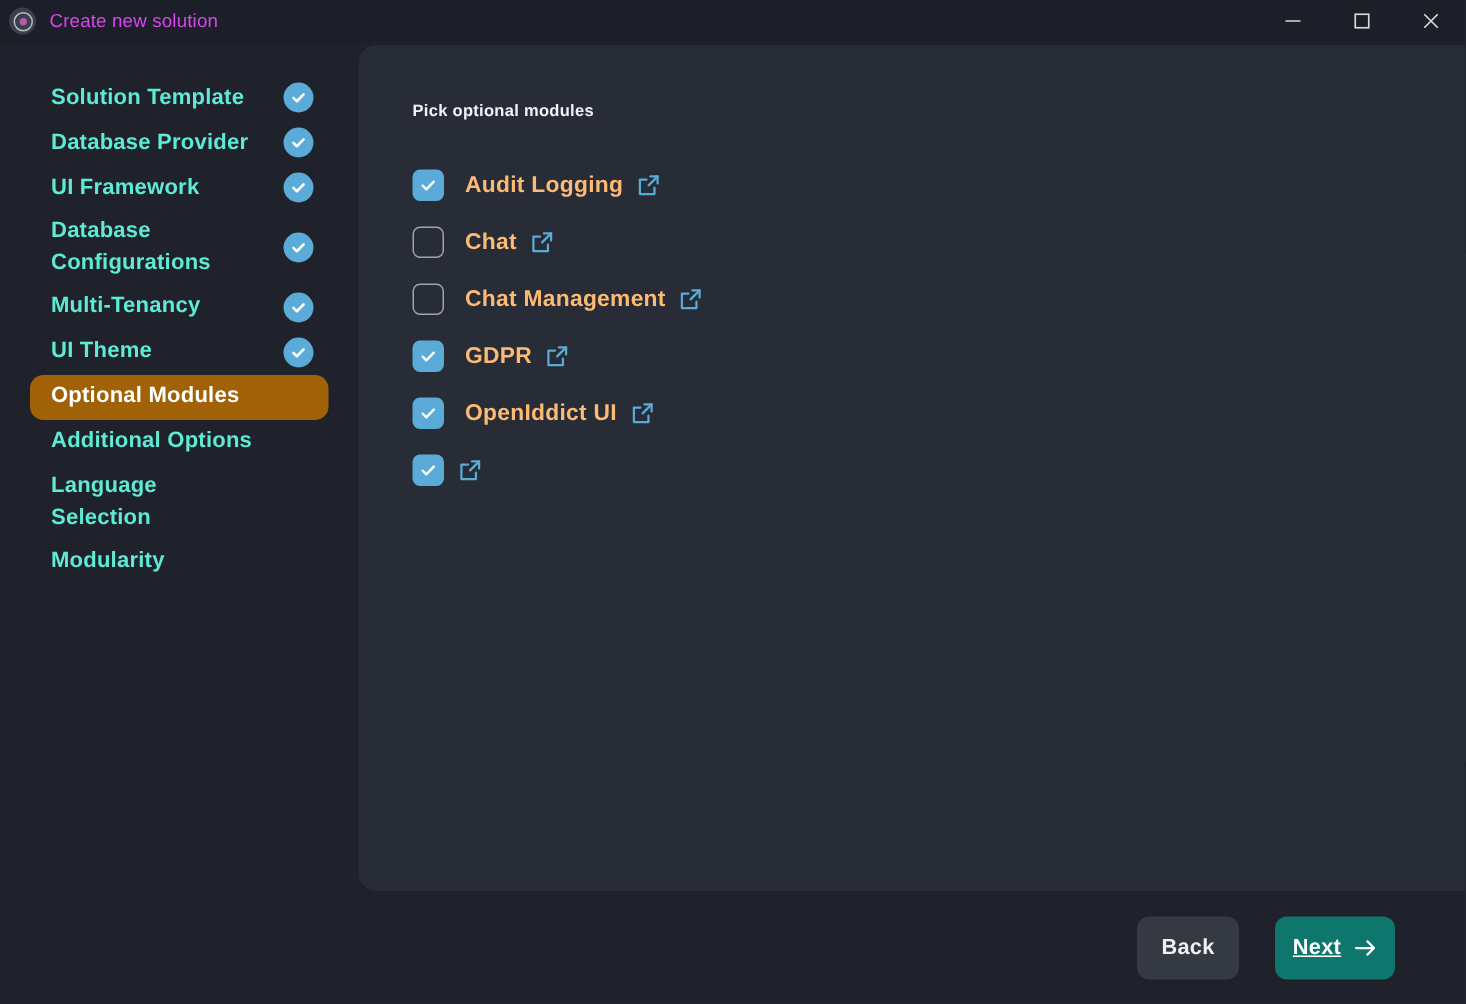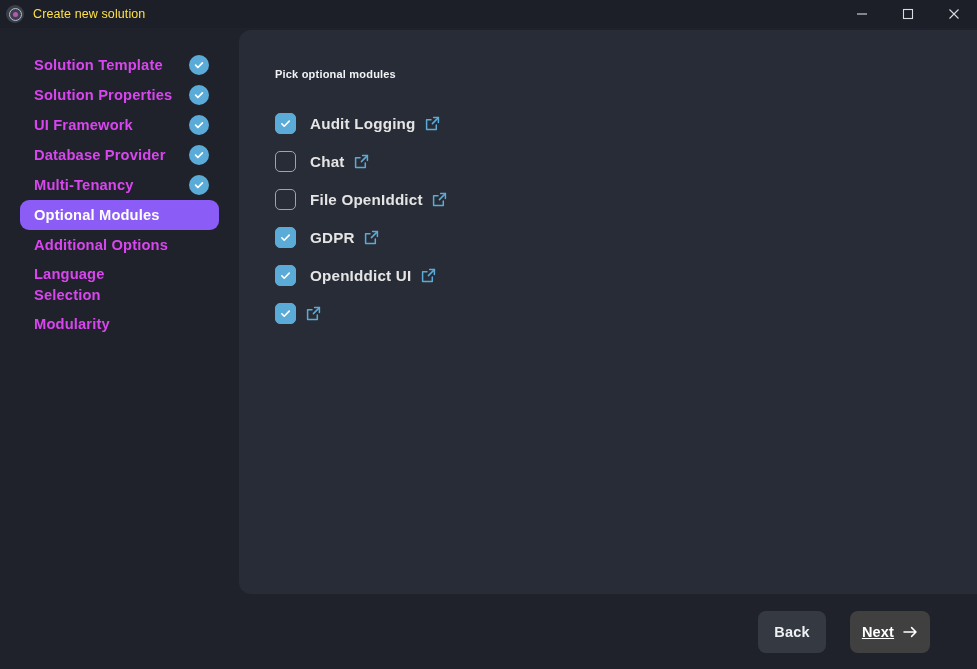--- a/index.html
+++ b/index.html
@@ -53,21 +53,21 @@
   }
   .app-logo .dot {
     width: 5px; height: 5px;
     border-radius: 50%;
     background: #b559b0;
   }
 
   .title-text {
     margin-left: 9px;
     font-size: 12.5px;
-    color: #fde047;
+    color: #d946ef;
     letter-spacing: .1px;
   }
 
   .win-controls {
     position: absolute;
     right: 0; top: 0;
     height: 28px;
     display: flex;
   }
   .win-btn {
@@ -92,27 +92,27 @@
     margin: 0 20px;
     min-height: 30px;
     display: flex;
     align-items: center;
     padding: 4px 0 4px 14px;
     border-radius: 9px;
   }
   .nav-item .nav-label {
     font-size: 14.7px;
     font-weight: 600;
-    color: #d946ef;
+    color: #5eead4;
     letter-spacing: .15px;
     line-height: 1.42;
     max-width: 140px;
   }
   .nav-item.active {
-    background: #8b5cf6;
+    background: #a16207;
   }
   .nav-item.active .nav-label { color: #ffffff; }
 
   .nav-check {
     position: absolute;
     right: 10px;
     top: 50%;
     transform: translateY(-50%);
     width: 20px; height: 20px;
     border-radius: 50%;
@@ -154,21 +154,21 @@
     display: flex; align-items: center; justify-content: center;
   }
   .cbox.checked { background: #5babd8; border: 1px solid #5babd8; }
   .cbox.unchecked { background: transparent; border: 1.6px solid #9ea3ad; }
   .cbox svg { display: block; }
 
   .module-label {
     margin-left: 14px;
     font-size: 15.2px;
     font-weight: 700;
-    color: #e5e5e5;
+    color: #fdba74;
     letter-spacing: .2px;
     white-space: nowrap;
   }
 
   .ext-link {
     margin-left: 9px;
     width: 16px; height: 16px;
     display: flex; align-items: center; justify-content: center;
   }
   .ext-link svg { display: block; }
@@ -200,21 +200,21 @@
     justify-content: center;
     cursor: default;
   }
   .btn-back {
     width: 68px;
     background: #353942;
     color: #eef0f3;
   }
   .btn-next {
     width: 80px;
-    background: #404040;
+    background: #0f766e;
     color: #ffffff;
     gap: 9px;
     text-decoration: underline;
   }
   .btn-next svg { display: block; }
 </style>
 </head>
 <body>
 
 <div id="app">
@@ -249,45 +249,53 @@
   <div class="sidebar" id="sidebar-list">
       <div class="nav-item">
         <div class="nav-label">Solution Template</div>
         <div class="nav-check">
           <svg width="12" height="12" viewBox="0 0 12 12">
             <path d="M2.6 6.2 L4.9 8.5 L9.4 3.9" stroke="#ffffff" stroke-width="1.7" fill="none" stroke-linecap="round" stroke-linejoin="round"></path>
           </svg>
         </div>
       </div>
       <div class="nav-item">
-        <div class="nav-label">Solution Properties</div>
+        <div class="nav-label">Database Provider</div>
         <div class="nav-check">
           <svg width="12" height="12" viewBox="0 0 12 12">
             <path d="M2.6 6.2 L4.9 8.5 L9.4 3.9" stroke="#ffffff" stroke-width="1.7" fill="none" stroke-linecap="round" stroke-linejoin="round"></path>
           </svg>
         </div>
       </div>
       <div class="nav-item">
         <div class="nav-label">UI Framework</div>
         <div class="nav-check">
           <svg width="12" height="12" viewBox="0 0 12 12">
             <path d="M2.6 6.2 L4.9 8.5 L9.4 3.9" stroke="#ffffff" stroke-width="1.7" fill="none" stroke-linecap="round" stroke-linejoin="round"></path>
           </svg>
         </div>
       </div>
       <div class="nav-item">
-        <div class="nav-label">Database Provider</div>
+        <div class="nav-label">Database Configurations</div>
         <div class="nav-check">
           <svg width="12" height="12" viewBox="0 0 12 12">
             <path d="M2.6 6.2 L4.9 8.5 L9.4 3.9" stroke="#ffffff" stroke-width="1.7" fill="none" stroke-linecap="round" stroke-linejoin="round"></path>
           </svg>
         </div>
       </div>
       <div class="nav-item">
         <div class="nav-label">Multi-Tenancy</div>
+        <div class="nav-check">
+          <svg width="12" height="12" viewBox="0 0 12 12">
+            <path d="M2.6 6.2 L4.9 8.5 L9.4 3.9" stroke="#ffffff" stroke-width="1.7" fill="none" stroke-linecap="round" stroke-linejoin="round"></path>
+          </svg>
+        </div>
+      </div>
+      <div class="nav-item">
+        <div class="nav-label">UI Theme</div>
         <div class="nav-check">
           <svg width="12" height="12" viewBox="0 0 12 12">
             <path d="M2.6 6.2 L4.9 8.5 L9.4 3.9" stroke="#ffffff" stroke-width="1.7" fill="none" stroke-linecap="round" stroke-linejoin="round"></path>
           </svg>
         </div>
       </div>
       <div class="nav-item active">
         <div class="nav-label">Optional Modules</div>
       </div>
       <div class="nav-item">
@@ -325,21 +333,21 @@
           <span class="ext-link">
             <svg width="15" height="15" viewBox="0 0 15 15">
               <path d="M8.6 1.6 H13.4 V6.4" stroke="#5babd8" stroke-width="1.5" fill="none" stroke-linecap="round" stroke-linejoin="round"></path>
               <path d="M13.4 1.6 L7.4 7.6" stroke="#5babd8" stroke-width="1.5" fill="none" stroke-linecap="round"></path>
               <path d="M11.3 9.1 V13.4 H1.6 V3.7 H6" stroke="#5babd8" stroke-width="1.5" fill="none" stroke-linecap="round" stroke-linejoin="round"></path>
             </svg>
           </span>
         </div>
         <div class="module-row">
           <div class="cbox unchecked"></div>
-          <span class="module-label">File OpenIddict</span>
+          <span class="module-label">Chat Management</span>
           <span class="ext-link">
             <svg width="15" height="15" viewBox="0 0 15 15">
               <path d="M8.6 1.6 H13.4 V6.4" stroke="#5babd8" stroke-width="1.5" fill="none" stroke-linecap="round" stroke-linejoin="round"></path>
               <path d="M13.4 1.6 L7.4 7.6" stroke="#5babd8" stroke-width="1.5" fill="none" stroke-linecap="round"></path>
               <path d="M11.3 9.1 V13.4 H1.6 V3.7 H6" stroke="#5babd8" stroke-width="1.5" fill="none" stroke-linecap="round" stroke-linejoin="round"></path>
             </svg>
           </span>
         </div>
         <div class="module-row">
           <div class="cbox checked">

